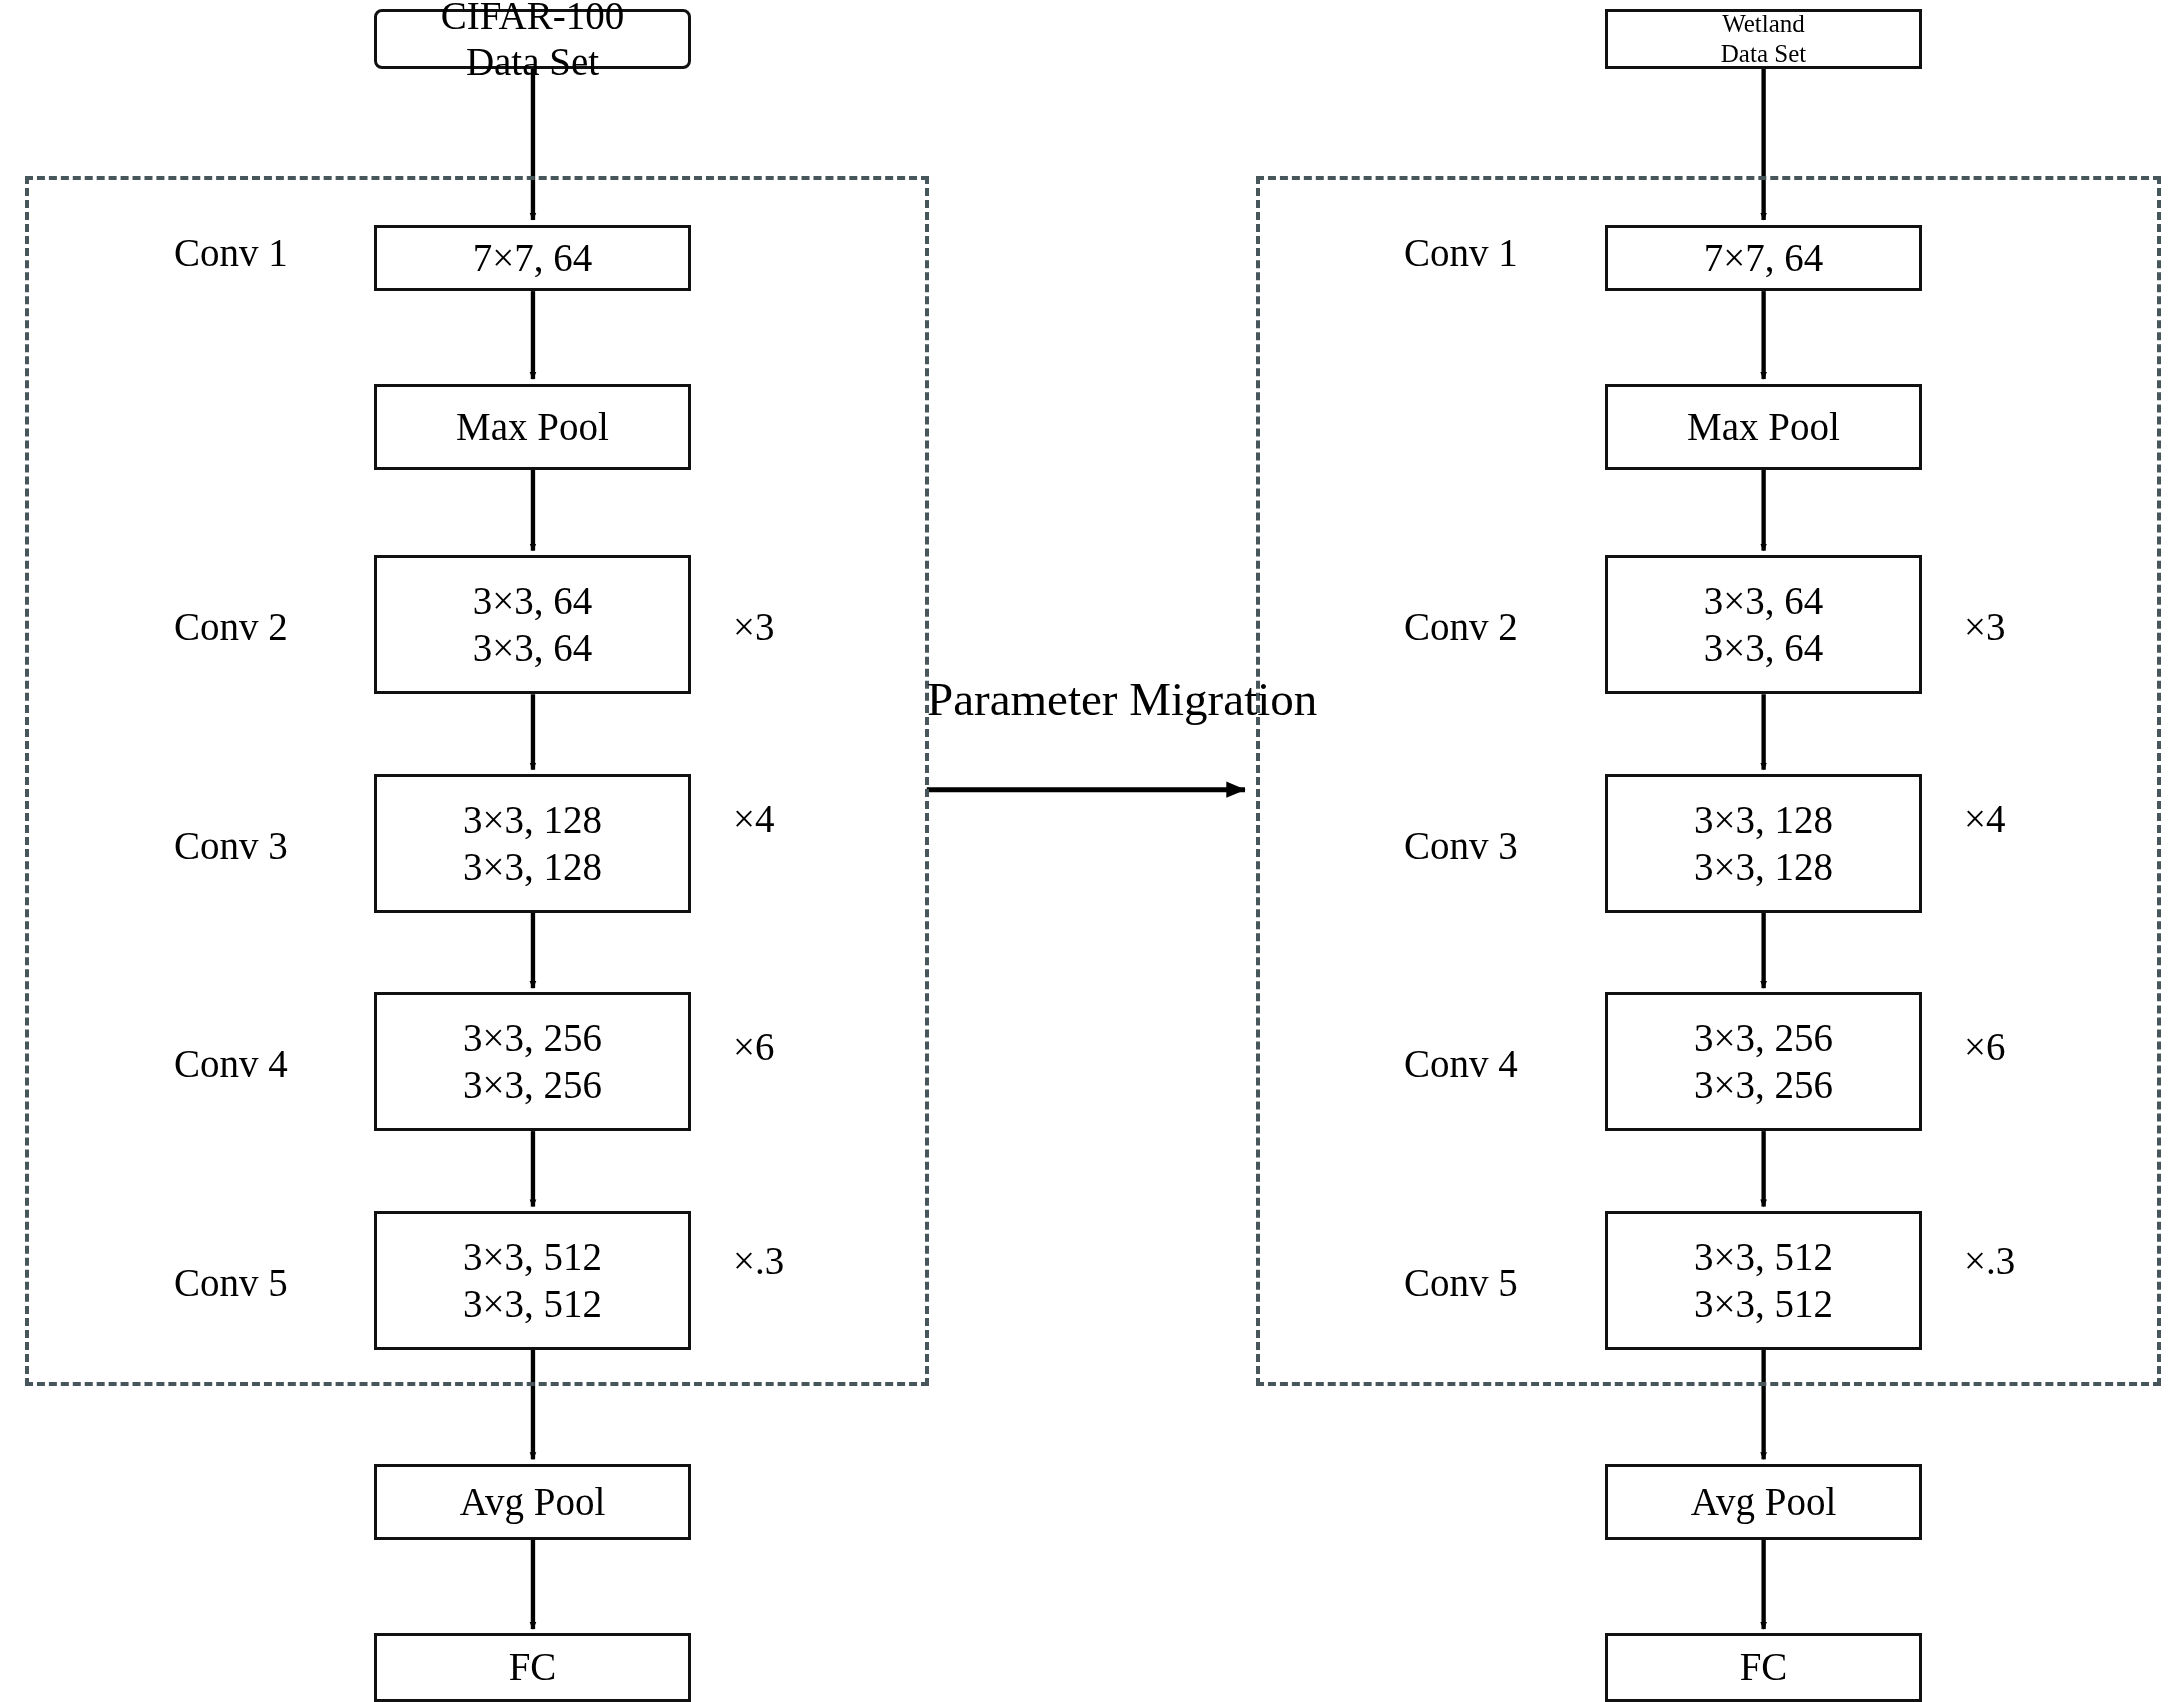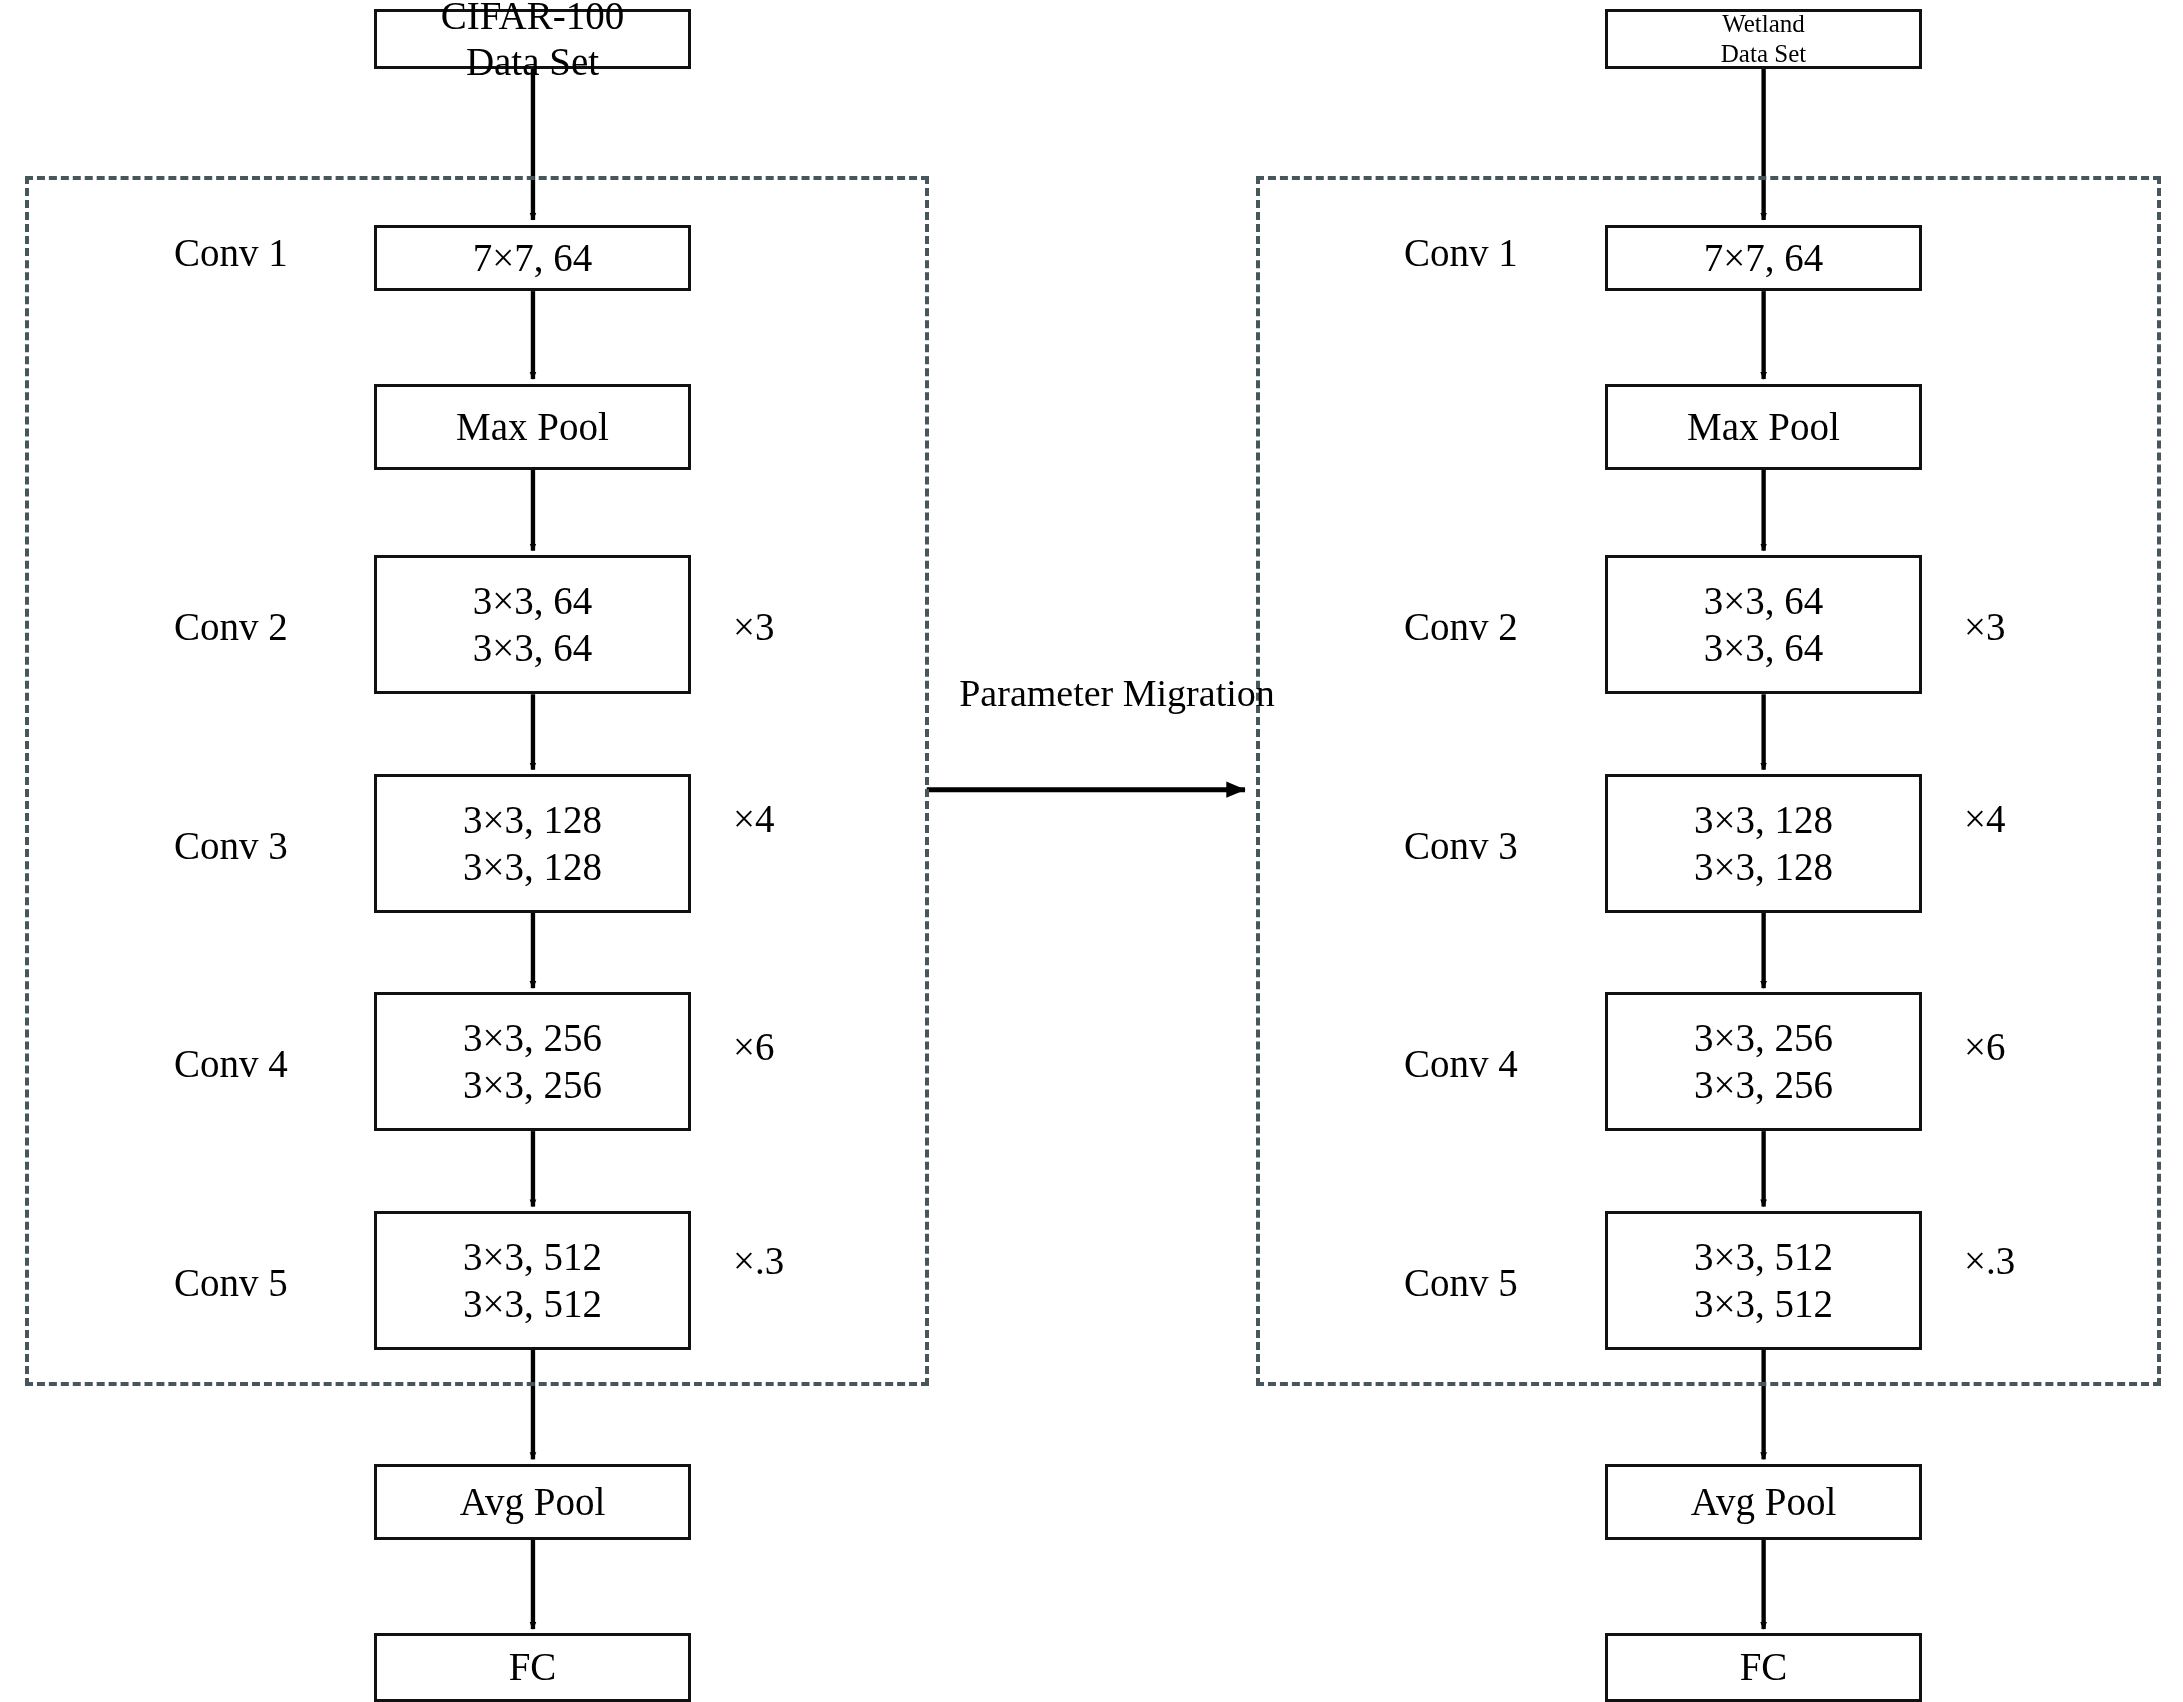--- a/index.html
+++ b/index.html
@@ -112,21 +112,21 @@
 
     <g>
       <line x1="1485" y1="1265" x2="1995" y2="1265" stroke="#000000" stroke-width="8" fill="none" marker-end="url(#arrowheadH)"></line>
     </g>
   </svg>
 
   <div class="group-rect" style="left:25px; top:176px; width:904px; height:1210px;"></div>
 
   <div class="group-rect" style="left:1256px; top:176px; width:905px; height:1210px;"></div>
 
-  <div class="node" style="left:374px; top:8.7px; width:317px; height:60px; font-size:39px;">
+  <div class="node" style="left:374px; top:8.7px; width:317px; height:60px; font-size:39px;border-radius:8px;">
     <span class="ln">CIFAR-100</span>
     <span class="ln">Data Set</span>
   </div>
 
   <div class="row-label" style="left:174px; top:230px; font-size:39px;">Conv 1</div>
   <div class="node" style="left:374px; top:225px; width:317px; height:66px; font-size:39px;">
     <span class="ln">7×7, 64</span>
   </div>
 
   <div class="node" style="left:374px; top:384px; width:317px; height:86px; font-size:39px;">
@@ -212,19 +212,19 @@
   <div class="mult-label" style="left:1964px; top:1238px; font-size:39px;">×.3</div>
 
   <div class="node" style="left:1605px; top:1464px; width:317px; height:76px; font-size:39px;">
     <span class="ln">Avg Pool</span>
   </div>
 
   <div class="node" style="left:1605px; top:1633px; width:317px; height:69px; font-size:39px;">
     <span class="ln">FC</span>
   </div>
 
-  <div class="mig-caption" style="left:950px; top:671px; width:334px; font-size:38px;">
+  <div class="mig-caption" style="left:927px; top:671px; width:334px; font-size:47px;">
     <span class="ln">Parameter</span>
     <span class="ln">Migration</span>
   </div>
 
 </div>
 
 
 </body></html>

